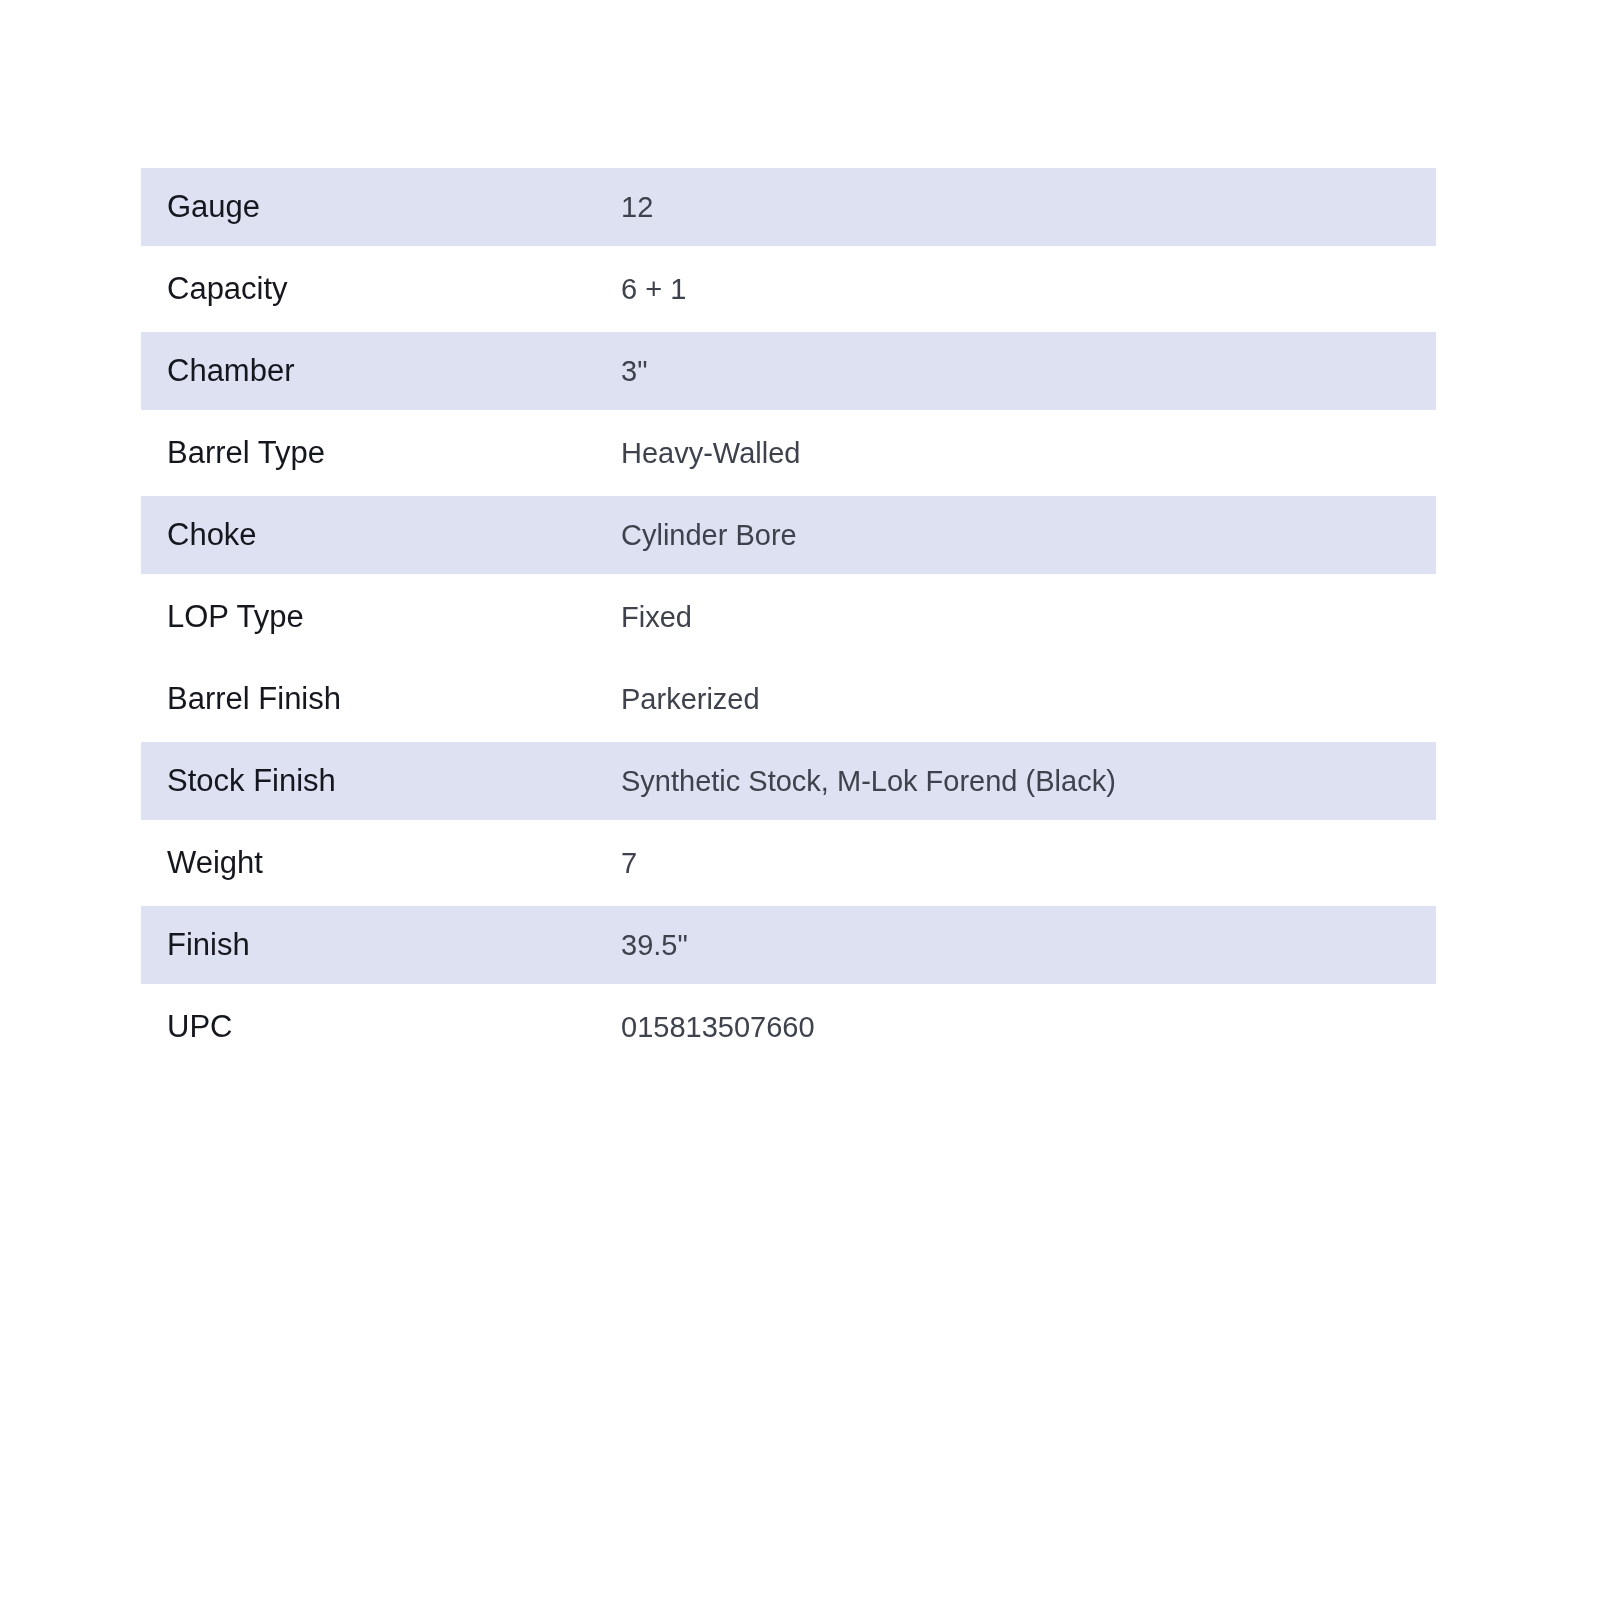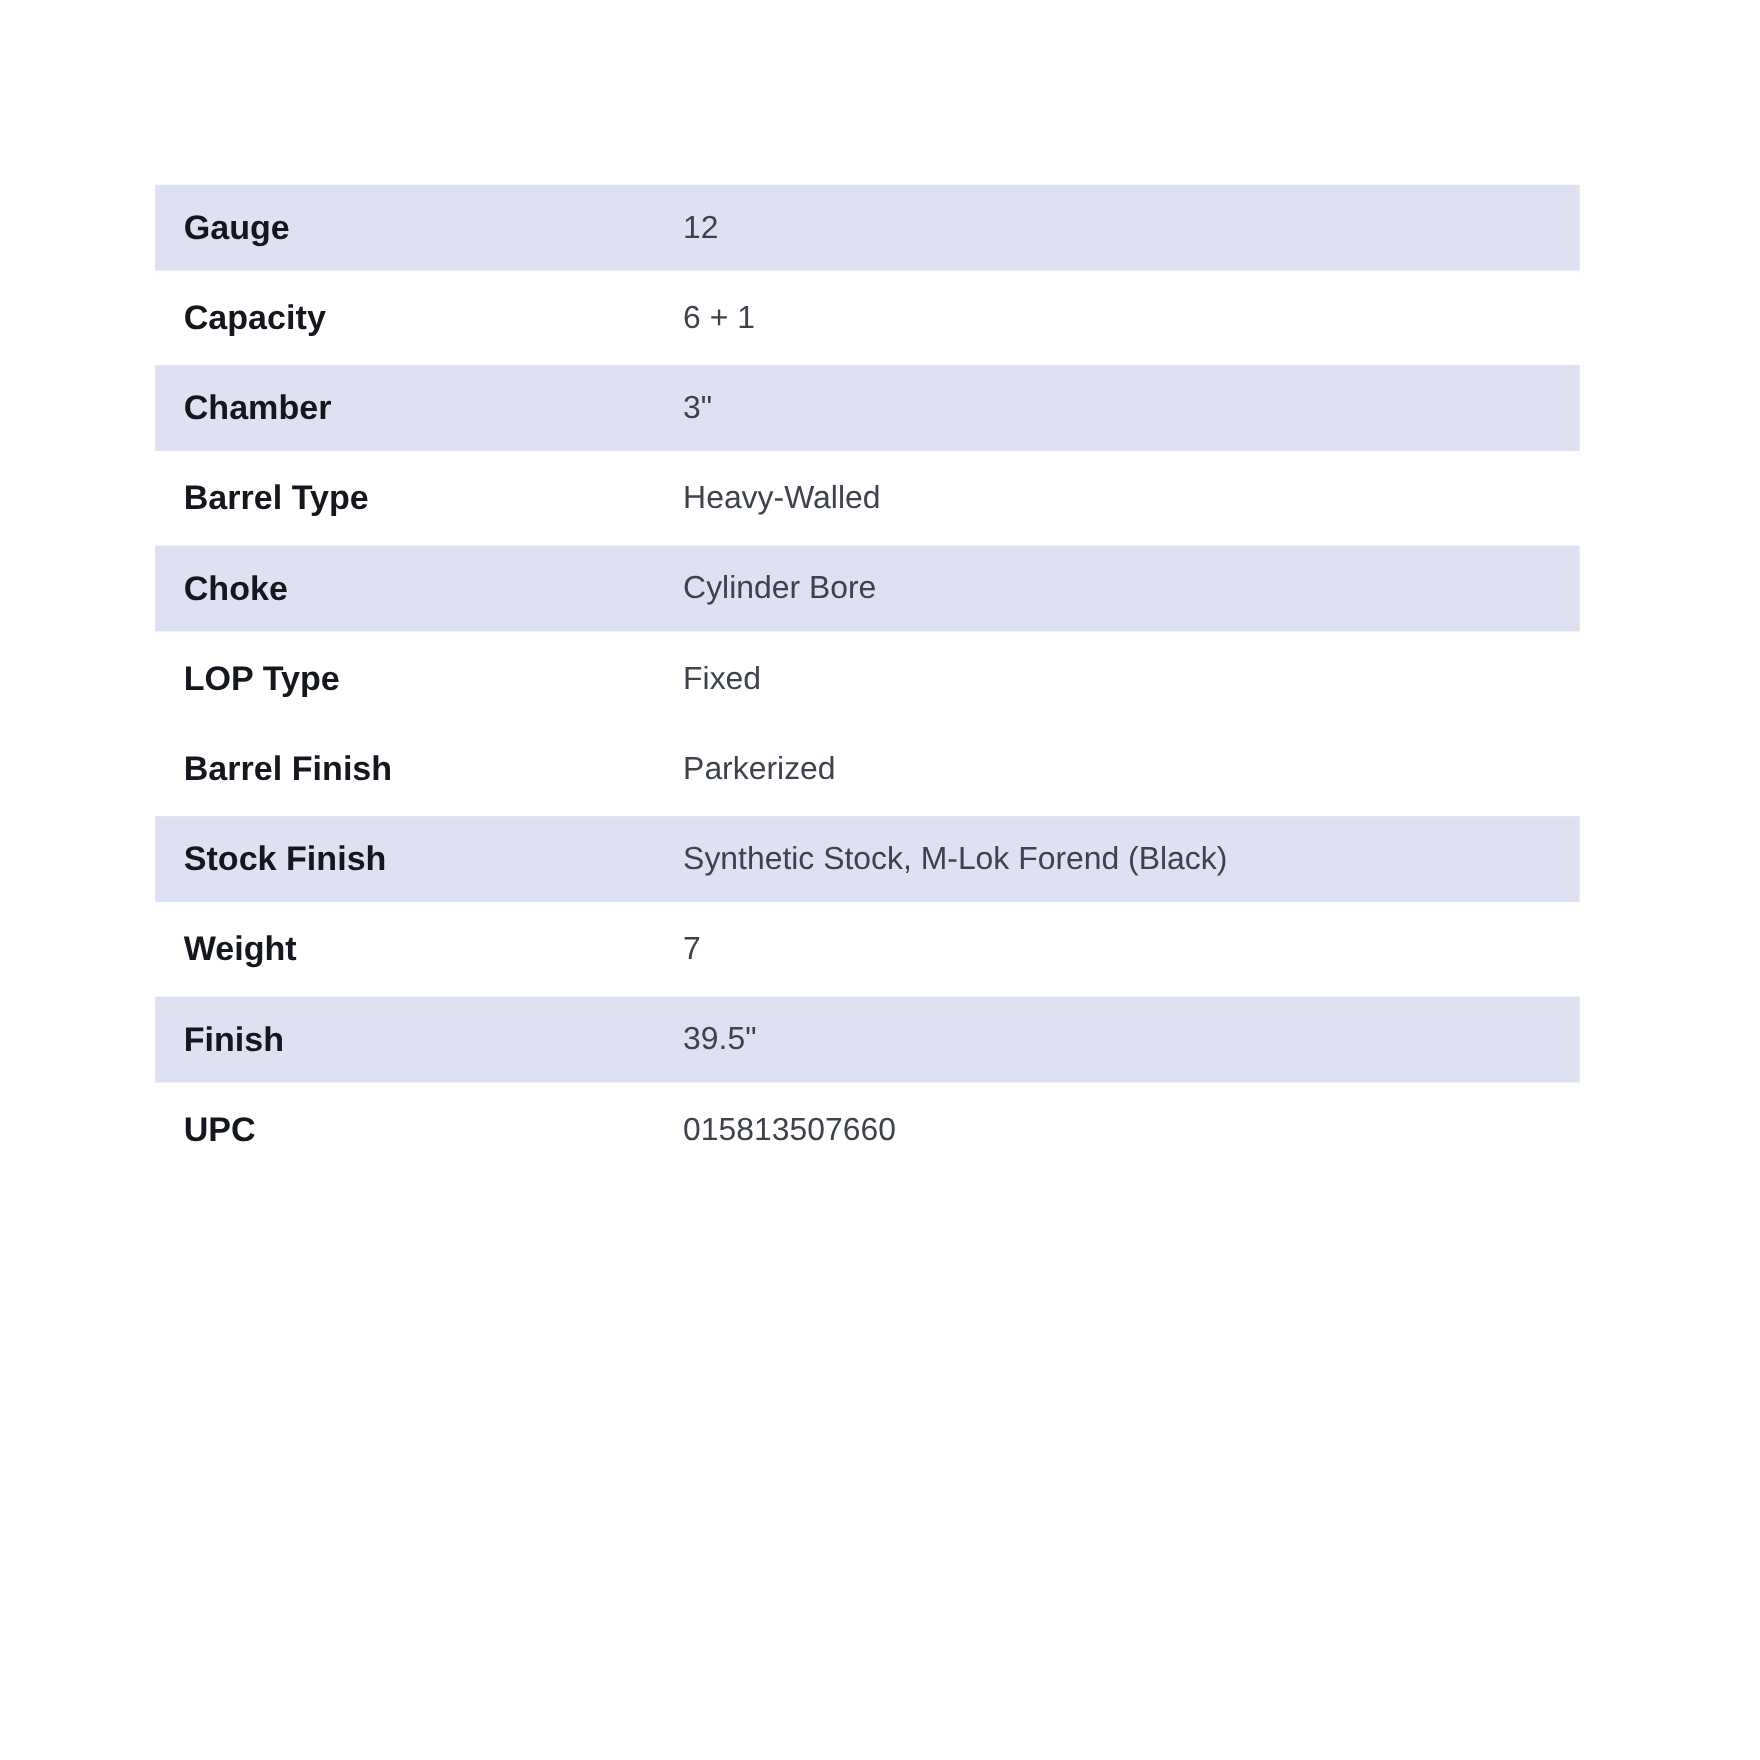--- a/index.html
+++ b/index.html
@@ -43,21 +43,21 @@
     background: var(--row-bg);
     border-bottom: 4px solid #ffffff;
   }
   .row.alt {
     background: var(--row-alt-bg);
   }
   .row .label {
     width: 480px;
     padding-left: 26px;
     font-size: 31px;
-    font-weight: bold;
+    font-weight: normal;
     color: var(--label-text);
     flex-shrink: 0;
   }
   .row .value {
     font-size: 29px;
     color: var(--value-text);
   }
 </style>
 </head>
 <body>

